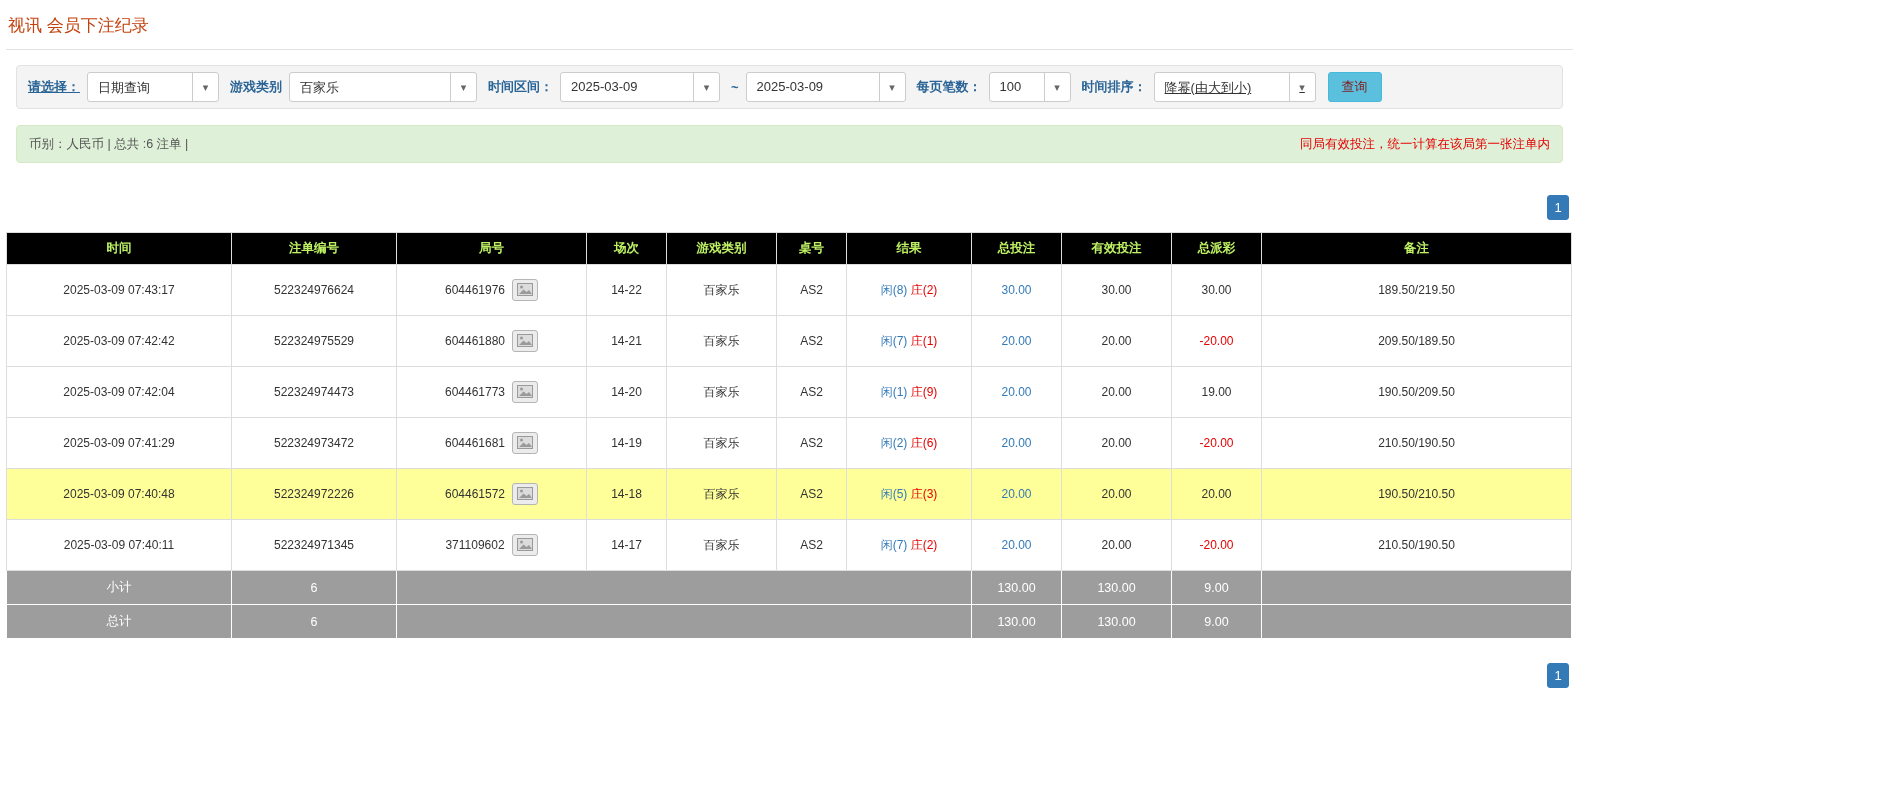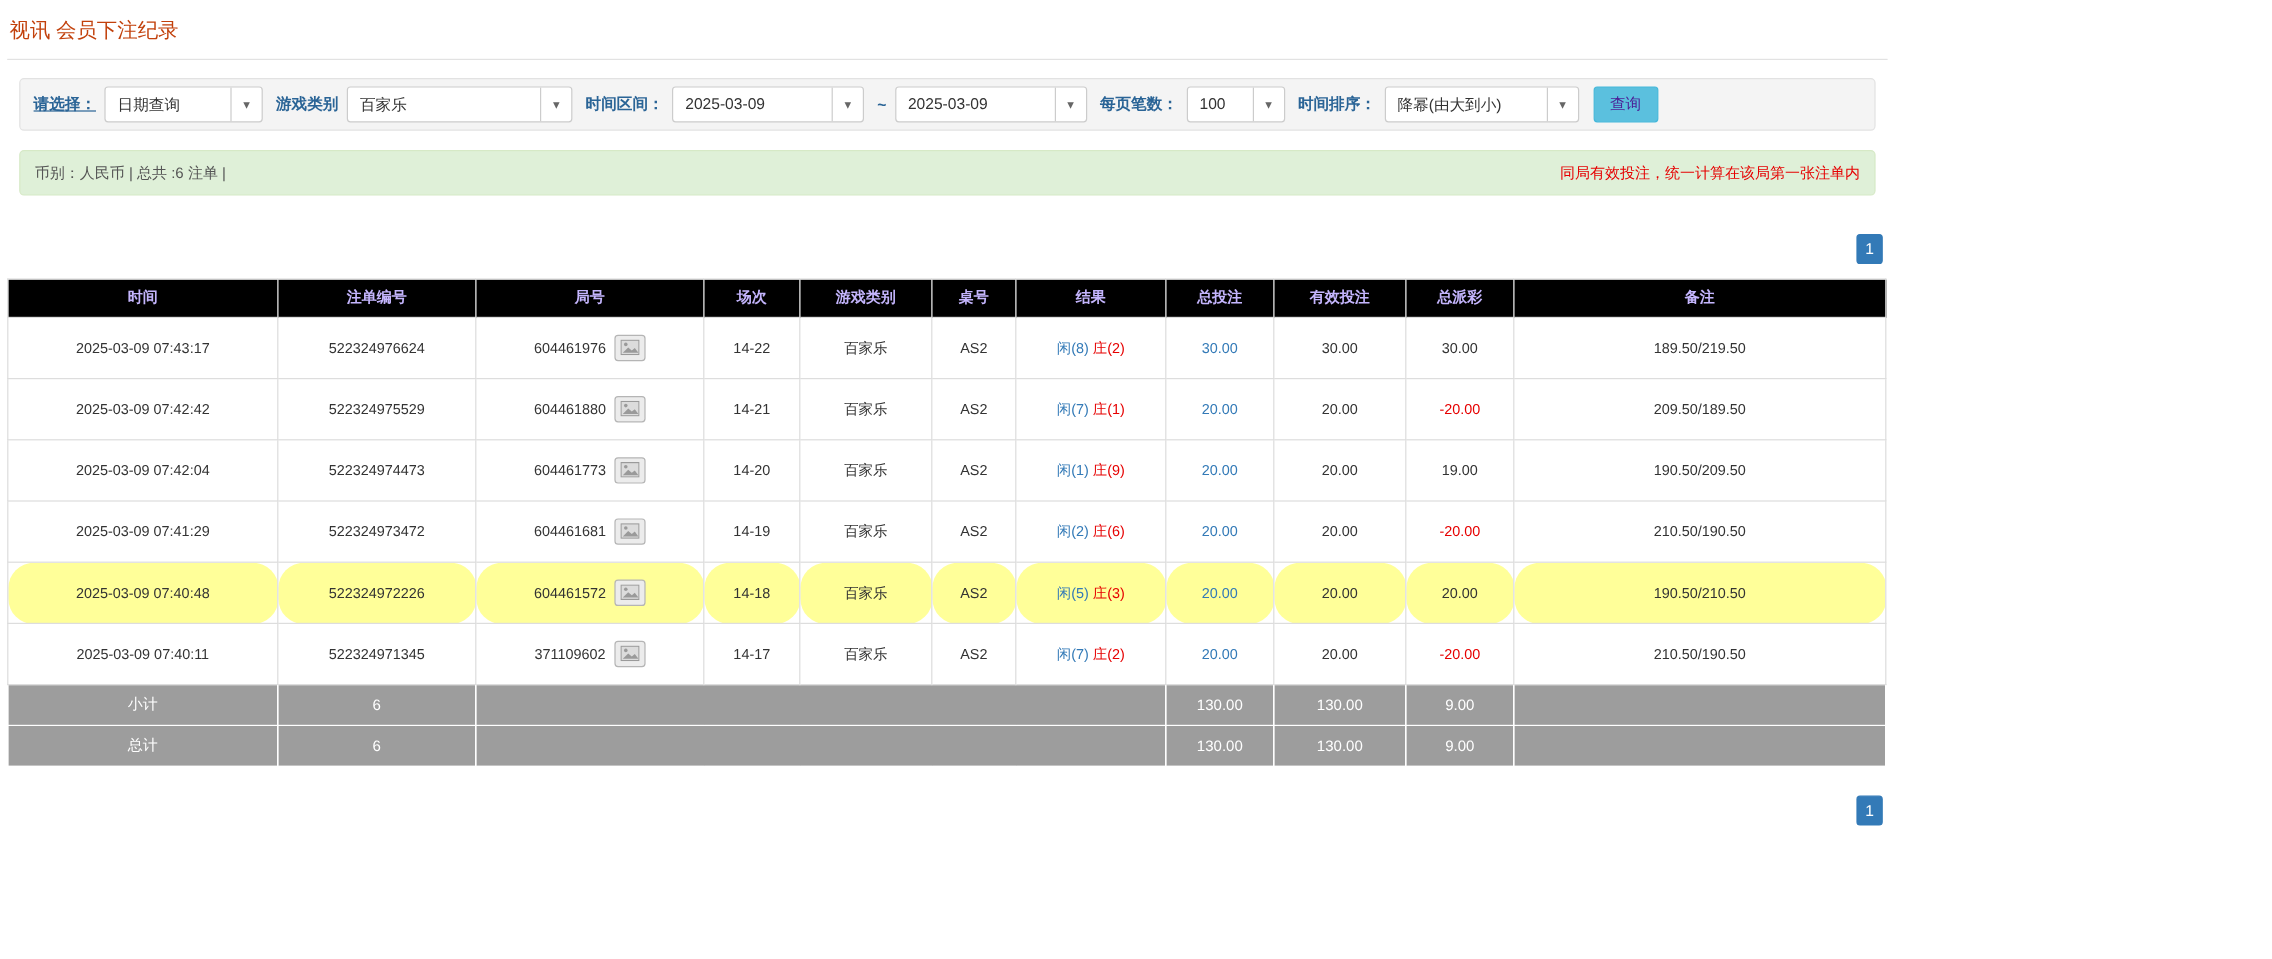--- a/index.html
+++ b/index.html
@@ -35,25 +35,25 @@
     height:30px; display:flex; align-items:stretch;
     font-size:13px; color:#333; cursor:pointer;
   }
   .select .value { flex:1; padding:6px 10px; white-space:nowrap; overflow:hidden; }
   .select .caret-box {
     border-left:1px solid #ccc; width:26px;
     display:flex; align-items:center; justify-content:center;
     color:#666; font-size:11px;
   }
   .w132 { width:132px; } .w188 { width:188px; } .w152 { width:160px; }
-  .w82  { width:82px;  } .w162 { width:162px; }
+  .w82  { width:82px;  } .w162 { width:162px;text-decoration:underline; }
   .btn-query {
     margin-left:12px; height:30px; padding:0 13px;
     background:var(--accent-cyan,#5bc0de); border:1px solid #46b8da;
-    color:#4c1d95; font-size:13px; border-radius:3px; cursor:pointer;
+    color:#7f1d1d; font-size:13px; border-radius:3px; cursor:pointer;
     font-family:inherit;
   }
 
   
   .summary-bar {
     margin:16px 10px 0; height:38px; padding:0 12px;
     background:#dff0d8; border:1px solid #d6e9c6; border-radius:4px;
     display:flex; align-items:center; justify-content:space-between;
     font-size:12.5px;
   }
@@ -71,28 +71,28 @@
     color:#fff; font-size:13px; border-radius:3px; cursor:pointer;
     text-decoration:none;
   }
 
   
   table.records {
     width:1565px; border-collapse:collapse; table-layout:fixed;
     font-size:12px;
   }
   .records th {
-    background:var(--header-black,#000); color:#c4b5fd; font-weight:bold;
+    background:var(--header-black,#000); color:#bef264; font-weight:bold;
     padding:7px 4px; border:1px solid #ddd; text-align:center; font-size:12.5px;
   }
   .records td {
     border:1px solid #ddd; padding:14px 4px; text-align:center;
     color:#333; background:#fff; overflow:hidden; white-space:nowrap;
   }
-  .records tr.highlight td { background:var(--highlight-yellow,#ffff99);border-radius:21px; }
+  .records tr.highlight td { background:var(--highlight-yellow,#ffff99); }
   .records .link   { color:var(--link-blue,#337ab7); text-decoration:none; cursor:pointer; }
   .records .player { color:var(--player-blue,#337ab7); }
   .records .banker { color:var(--banker-red,#e60000); }
   .records .neg    { color:var(--negative-red,#e60000); }
   .records .round-cell span, .records .round-cell button { vertical-align:middle; }
   .img-btn {
     margin-left:7px; height:22px; padding:2px 4px 0;
     border:1px solid #b5b5b5; background:#ececec; border-radius:3px;
     cursor:pointer;
   }

